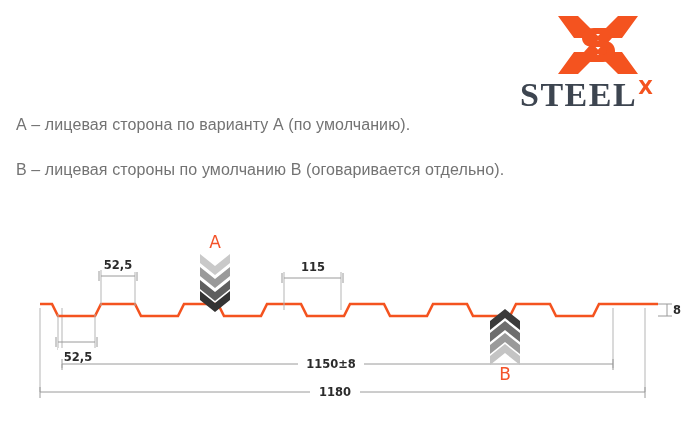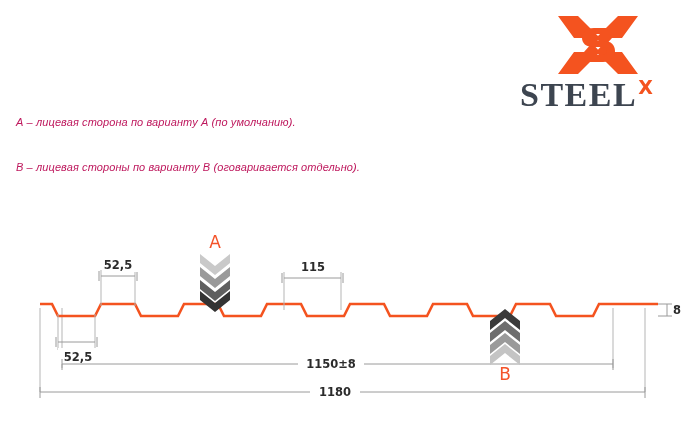--- a/index.html
+++ b/index.html
@@ -58,25 +58,24 @@
     display: inline-block;
     vertical-align: top;
     line-height: 22px;
     margin-left: 1px;
   }
 
   
   .note-line {
     position: absolute;
     left: 16px;
-    font-size: 11px;
-    color: #be185d;
+    font-size: 16px;
+    color: #737373;
     white-space: nowrap;
     letter-spacing: 0.1px;
-    font-style: italic;
   }
   #note-a { top: 116px; }
   #note-b { top: 161px; }
 
   
   #drawing {
     position: absolute;
     left: 0px;
     top: 220px;
     width: 700px;
@@ -124,21 +123,21 @@
       </g>
     </svg>
   </div>
 
   <div id="logo-wordmark">
     <span id="steel-text">STEEL</span><span id="steel-x">X</span>
   </div>
 </div>
 
 <div class="note-line" id="note-a">А – лицевая сторона по варианту А (по умолчанию).</div>
-<div class="note-line" id="note-b">В – лицевая стороны по варианту В (оговаривается отдельно).</div>
+<div class="note-line" id="note-b">В – лицевая стороны по умолчанию В (оговаривается отдельно).</div>
 
 <div id="drawing">
 <svg width="700" height="216" viewBox="0 0 700 216" xmlns="http://www.w3.org/2000/svg">
 
   <line class="ext-line" x1="40" y1="88" x2="40" y2="172"></line>
 
   <line class="ext-line" x1="62" y1="88" x2="62" y2="148"></line>
 
   <line class="ext-line" x1="613" y1="88" x2="613" y2="148"></line>
 

